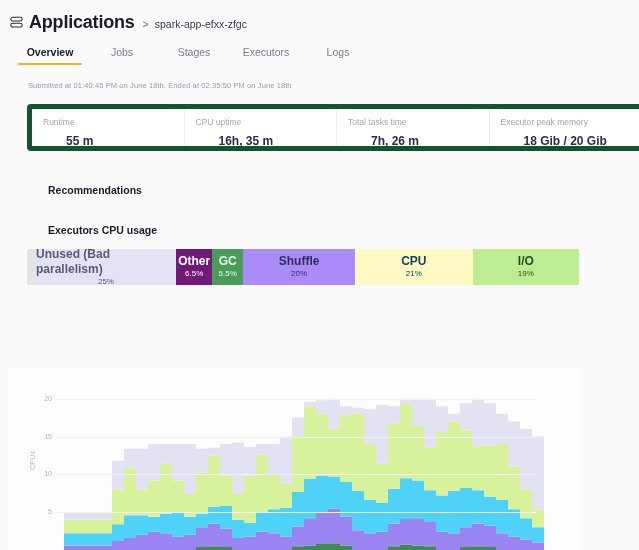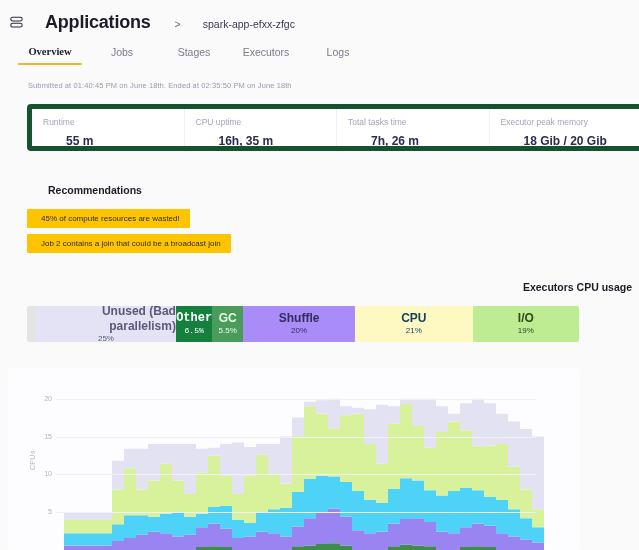--- a/index.html
+++ b/index.html
@@ -8,33 +8,33 @@
   body {
     width: 639px; height: 550px;
     background: #fafafa;
     font-family: "Liberation Sans", sans-serif;
     color: #2b2b3a;
     overflow: hidden;
     position: relative;
   }
 
   
-  .header { padding: 12px 0 0 10px; display:flex; align-items:baseline; gap:22px; }
+  .header { padding: 12px 0 0 10px; display:flex; align-items:baseline; gap:6px; }
   .stack-icon { width:13px; height:13px; flex:0 0 auto; position:relative; top:1px; }
   .page-title { font-size:18px; font-weight:bold; letter-spacing:-0.2px; color:#1c1c28; }
   .breadcrumb-sep { color:#6b6b80; font-size:10.5px; margin-left:2px; }
   .breadcrumb-app { color:#3a3a52; font-size:10.5px; }
 
   
   .tabs { display:flex; margin:13px 0 0 14px; gap:0; }
   .tab {
     font-size:10.5px; color:#7a7a90; padding:0 0 7px 0;
     width:72px; text-align:center; position:relative; cursor:pointer;
   }
-  .tab.active { color:#1c1c28; font-weight:bold;font-family:Liberation Serif, serif; }
+  .tab.active { color:#1c1c28; font-weight:bold; }
   .tab.active:after {
     content:""; position:absolute; left:4px; right:4px; bottom:0;
     height:2.5px; background:#f5b324; border-radius:2px;
   }
 
   
   .submitted { margin:16px 0 0 28px; font-size:7.5px; color:#9a9ab0; letter-spacing:0.1px; }
 
   
   .stats {
@@ -49,21 +49,21 @@
   
   .section-title { font-size:10.5px; font-weight:bold; color:#1c1c28;padding-left:21px; }
   .recs { margin:33px 0 0 27px; }
   .rec-list { margin-top:13px; display:flex; flex-direction:column; gap:6px; align-items:flex-start; }
   .rec {
     background:#ffc400; color:#2b2b2b; font-size:8px;
     padding:5px 10px 5px 14px; border-radius:1px; cursor:pointer;
   }
 
   
-  .cpu-sec { margin:28px 7px 0 27px;text-align:right; }
+  .cpu-sec { margin:28px 7px 0 27px; }
   .cpu-bar {
     margin-top:13px; display:flex; height:36px; width:552px;
     border-radius:2px; overflow:hidden;
   }
   .seg { display:flex; flex-direction:column; align-items:center; justify-content:center; }
   .seg-name { font-size:12px; font-weight:bold; line-height:1.25; }
   .seg-pct  { font-size:8px; line-height:1.35; }
   .seg-pad  { flex:0 0 9px; background:#e4e4e4; }
 
   
@@ -119,35 +119,31 @@
     <div class="stat-value">7h, 26 m</div>
   </div>
   <div class="stat">
     <div class="stat-label">Executor peak memory</div>
     <div class="stat-value">18 Gib / 20 Gib</div>
   </div>
 </div>
 
 <div class="recs">
   <div class="section-title">Recommendations</div>
-  <div class="rec-list">
-    <div class="rec">45% of compute resources are wasted!</div>
-    <div class="rec">Job 2 contains a join that could be a broadcast join</div>
-  </div>
 </div>
 
 <div class="cpu-sec">
   <div class="section-title">Executors CPU usage</div>
   <div class="cpu-bar" id="cpu-bar">
       <div class="seg-pad"></div>
       <div class="seg" style="flex: 1 1 25.7732%; background: rgb(227, 227, 245); color: rgb(90, 90, 120);">
         <div class="seg-name">Unused (Bad parallelism)</div>
         <div class="seg-pct">25%</div>
       </div>
-      <div class="seg" style="flex: 1 1 6.70103%; background: #15803d; color: rgb(255, 255, 255); font-family: Liberation Mono, monospace;">
+      <div class="seg" style="flex: 1 1 6.70103%; background: #701a75; color: rgb(255, 255, 255);">
         <div class="seg-name">Other</div>
         <div class="seg-pct">6.5%</div>
       </div>
       <div class="seg" style="flex: 1 1 5.6701%; background: rgb(74, 156, 90); color: rgb(234, 255, 234);">
         <div class="seg-name">GC</div>
         <div class="seg-pct">5.5%</div>
       </div>
       <div class="seg" style="flex: 1 1 20.6186%; background: rgb(169, 140, 247); color: rgb(47, 47, 90);">
         <div class="seg-name">Shuffle</div>
         <div class="seg-pct">20%</div>

